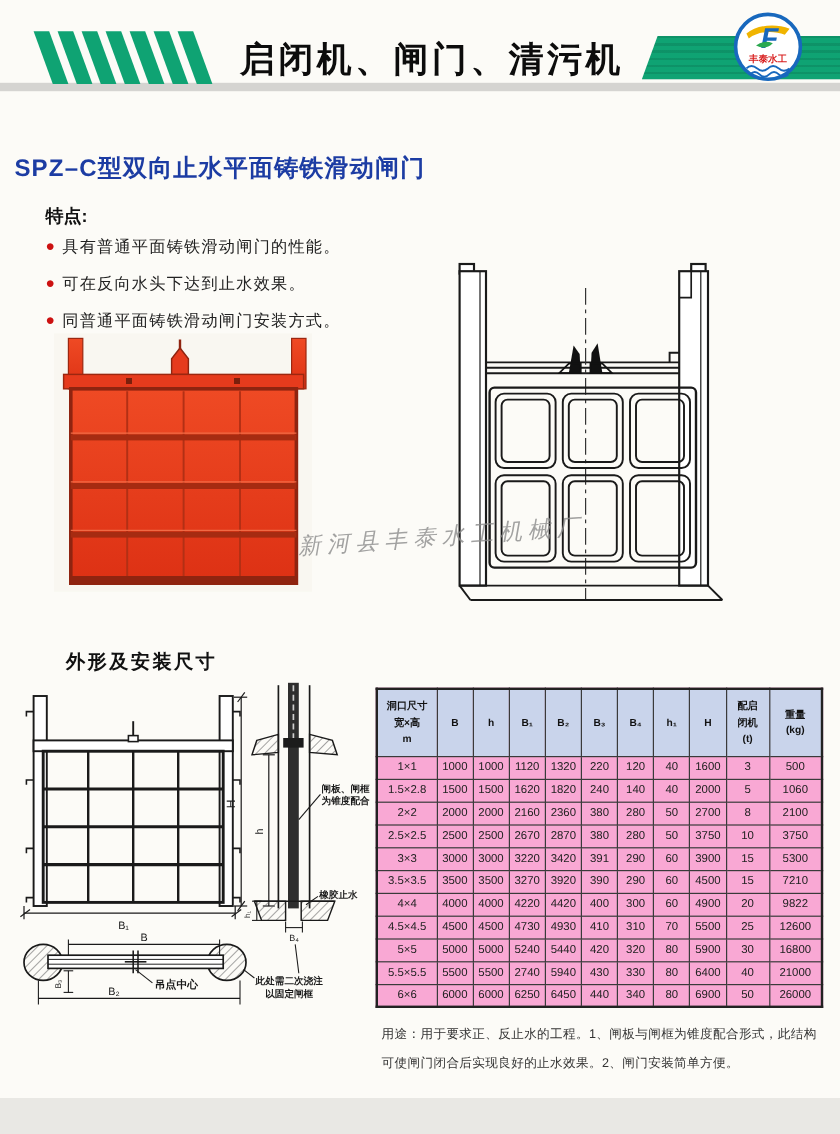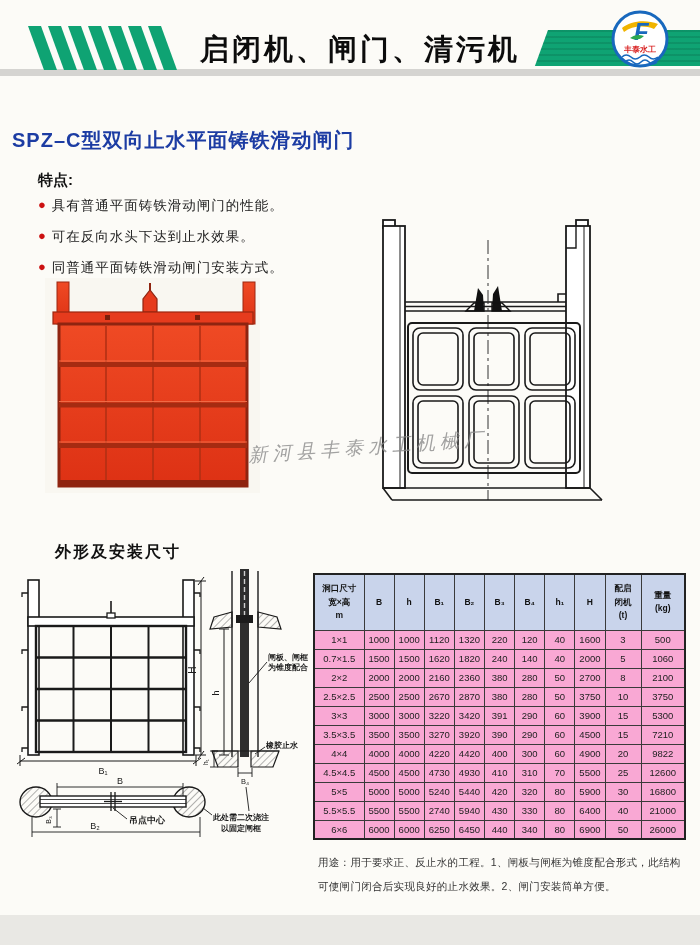--- a/index.html
+++ b/index.html
@@ -336,21 +336,21 @@
           <td>1120</td>
           <td>1320</td>
           <td>220</td>
           <td>120</td>
           <td>40</td>
           <td>1600</td>
           <td>3</td>
           <td>500</td>
         </tr>
         <tr>
-          <td>0.7×1.5</td>
+          <td>1.5×2.8</td>
           <td>1500</td>
           <td>1500</td>
           <td>1620</td>
           <td>1820</td>
           <td>240</td>
           <td>140</td>
           <td>40</td>
           <td>2000</td>
           <td>5</td>
           <td>1060</td>

